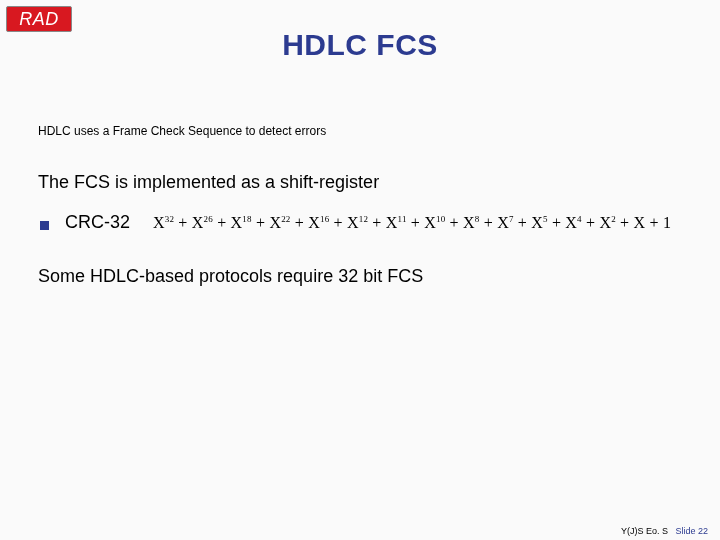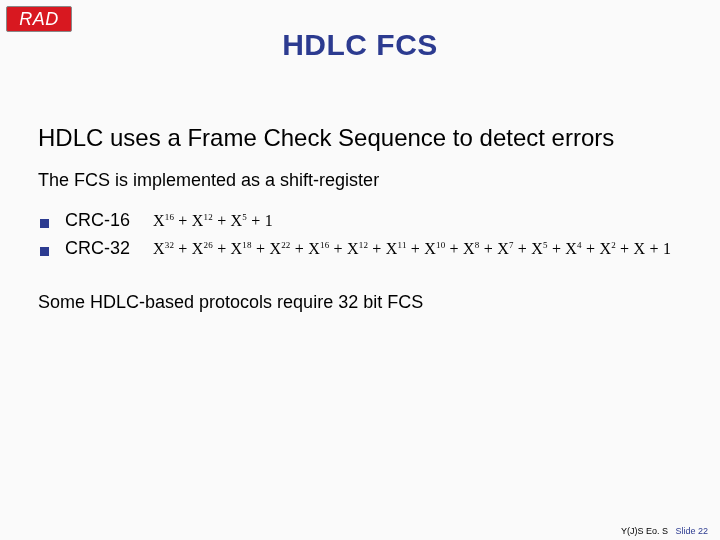--- a/index.html
+++ b/index.html
@@ -35,22 +35,22 @@
     font-size: 30px;
     font-weight: 900;
     color: #2c3b90;
     letter-spacing: 0.5px;
   }
   .content {
     padding: 62px 38px 0 38px;
     color: #000;
   }
   .intro {
-    font-size: 24px;
-    margin-bottom: 18px;
+    font-size: 12px;
+    margin-bottom: 34px;
   }
   .shift-line {
     font-size: 18px;
     margin-bottom: 16px;
   }
   .crc-list {
     list-style: none;
     margin-left: 2px;
     margin-bottom: 26px;
   }
@@ -112,25 +112,20 @@
 <h1 class="title">HDLC FCS</h1>
 
 <div class="content">
   <p class="intro">HDLC uses a Frame Check Sequence to detect errors</p>
 
   <p class="shift-line">The FCS is implemented as a shift-register</p>
 
   <ul class="crc-list">
       <li>
         <span class="bullet"></span>
-        <span class="crc-label">CRC-16</span>
-        <span class="poly">X<sup>16</sup> + X<sup>12</sup> + X<sup>5</sup> + 1</span>
-      </li>
-      <li>
-        <span class="bullet"></span>
         <span class="crc-label">CRC-32</span>
         <span class="poly">X<sup>32</sup> + X<sup>26</sup> + X<sup>18</sup> + X<sup>22</sup> + X<sup>16</sup> + X<sup>12</sup> + X<sup>11</sup> + X<sup>10</sup> + X<sup>8</sup> + X<sup>7</sup> + X<sup>5</sup> + X<sup>4</sup> + X<sup>2</sup> + X + 1</span>
       </li>
     </ul>
 
   <p class="proto1">Some HDLC-based protocols require 32 bit FCS</p>
 </div>
 
 <div class="footer">
   <span>Y(J)S Eo. S</span>

